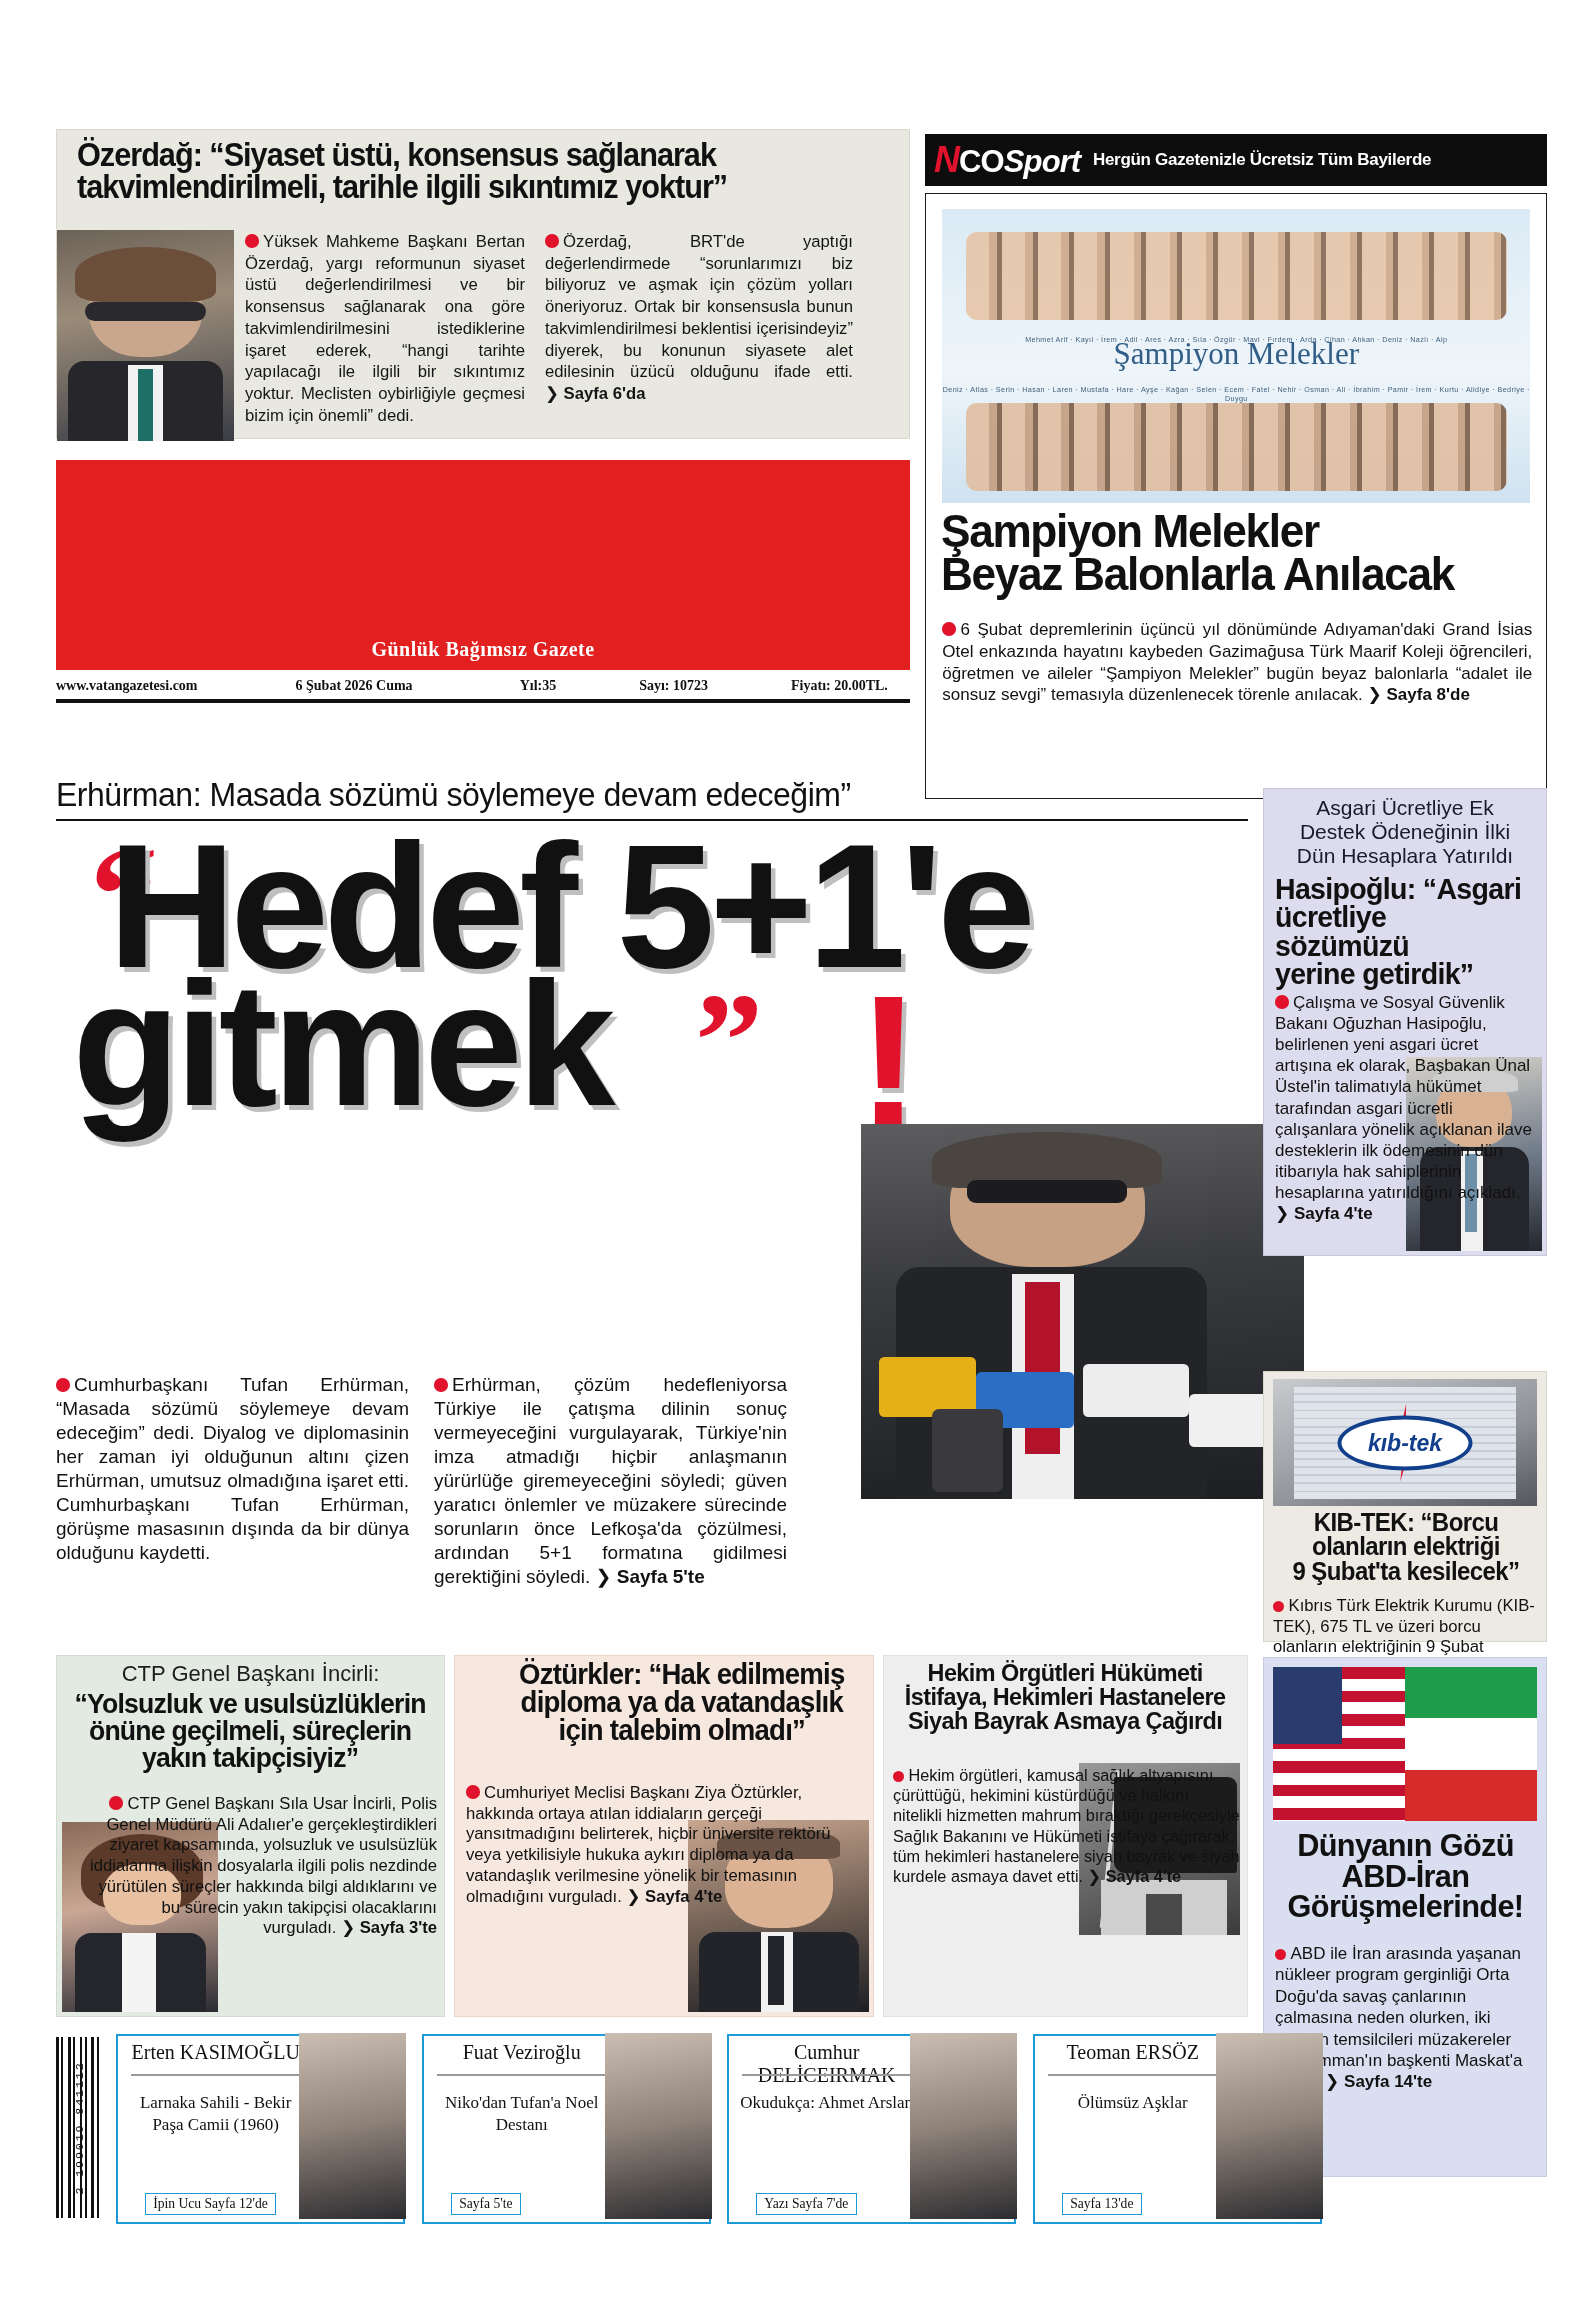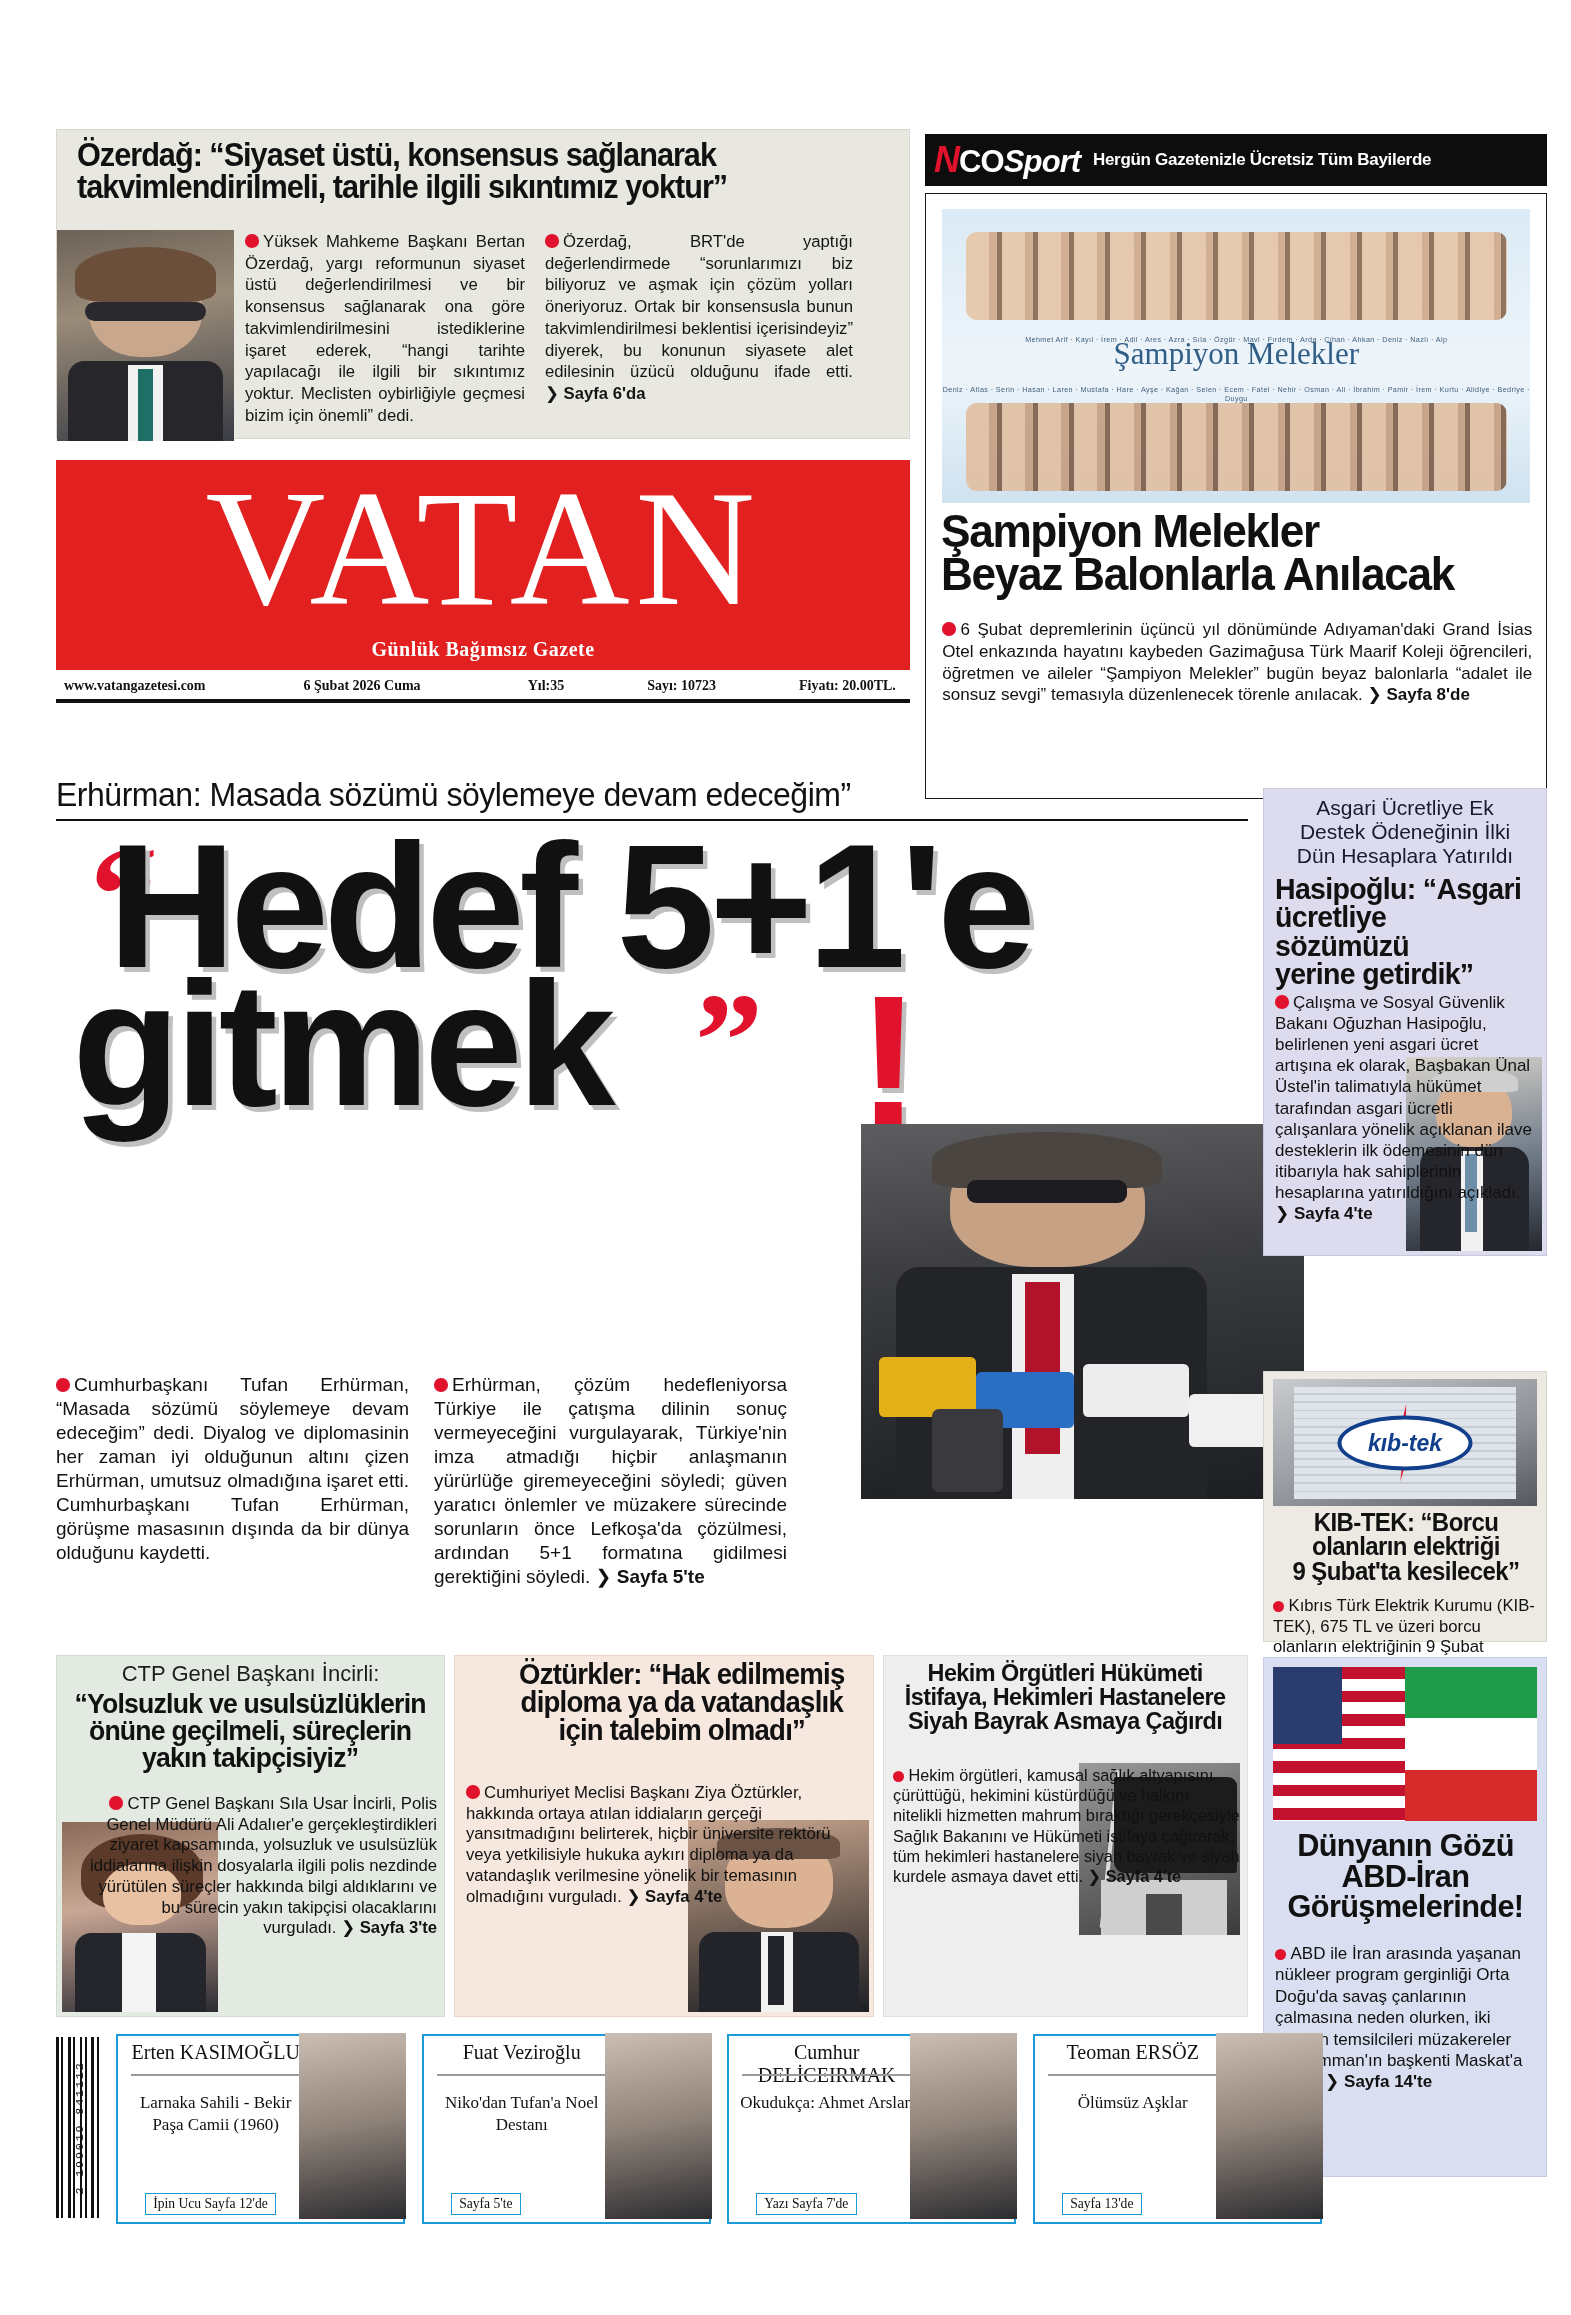--- a/index.html
+++ b/index.html
@@ -74,21 +74,21 @@
             font-family:"Liberation Serif","DejaVu Serif",serif;color:#fff;
             font-size:166px;line-height:0.98;letter-spacing:5.4px;font-weight:400;}
   #masthead .slogan{position:absolute;left:0;right:0;bottom:9px;text-align:center;
             color:#fff;font-family:"Liberation Serif","DejaVu Serif",serif;
             font-size:20px;font-weight:bold;letter-spacing:0.5px;}
   #masthead .infobar{position:absolute;left:0;top:212px;width:854px;height:27px;
             display:flex;align-items:center;font-size:14px;font-weight:bold;
             font-family:"Liberation Serif","DejaVu Serif",serif;
             border-bottom:4.5px solid #111;color:#111;}
   #masthead .infobar span{white-space:nowrap;}
-  #masthead .infobar .s1{margin-left:8px;text-align:right;}
+  #masthead .infobar .s1{margin-left:0;text-align:right;}
   #masthead .infobar .s2{margin-left:98px;}
   #masthead .infobar .s3{margin-left:107px;}
   #masthead .infobar .s4{margin-left:83px;}
   #masthead .infobar .s5{margin-left:83px;}
 
   
   #mainstory{left:56px;top:776px;width:1192px;height:868px;}
   #mainkicker{position:absolute;left:0;top:0;font-size:33px;font-weight:400;
             letter-spacing:-0.5px;white-space:nowrap;color:#111;
             transform:scaleX(0.97);transform-origin:left center;}
@@ -257,21 +257,20 @@
       <span>Beyaz Balonlarla Anılacak</span>
     </h2>
     <div class="body">
       <span class="bullet"></span><span>6 Şubat depremlerinin üçüncü yıl dönümünde Adıyaman'daki Grand İsias Otel enkazında hayatını kaybeden Gazimağusa Türk Maarif Koleji öğrencileri, öğretmen ve aileler “Şampiyon Melekler” bugün beyaz balonlarla “adalet ile sonsuz sevgi” temasıyla düzenlenecek törenle anılacak.</span>
       <span class="jump">❯ Sayfa 8'de</span>
     </div>
   </div>
 
   <div class="abs" id="masthead">
     <div class="plate">
-      <div class="vatan">VATAN</div>
       <div class="slogan">Günlük Bağımsız Gazete</div>
     </div>
     <div class="infobar">
       <span class="s1">www.vatangazetesi.com</span>
       <span class="s2">6 Şubat 2026 Cuma</span>
       <span class="s3">Yıl:35</span>
       <span class="s4">Sayı: 10723</span>
       <span class="s5">Fiyatı: 20.00TL.</span>
     </div>
   </div>

